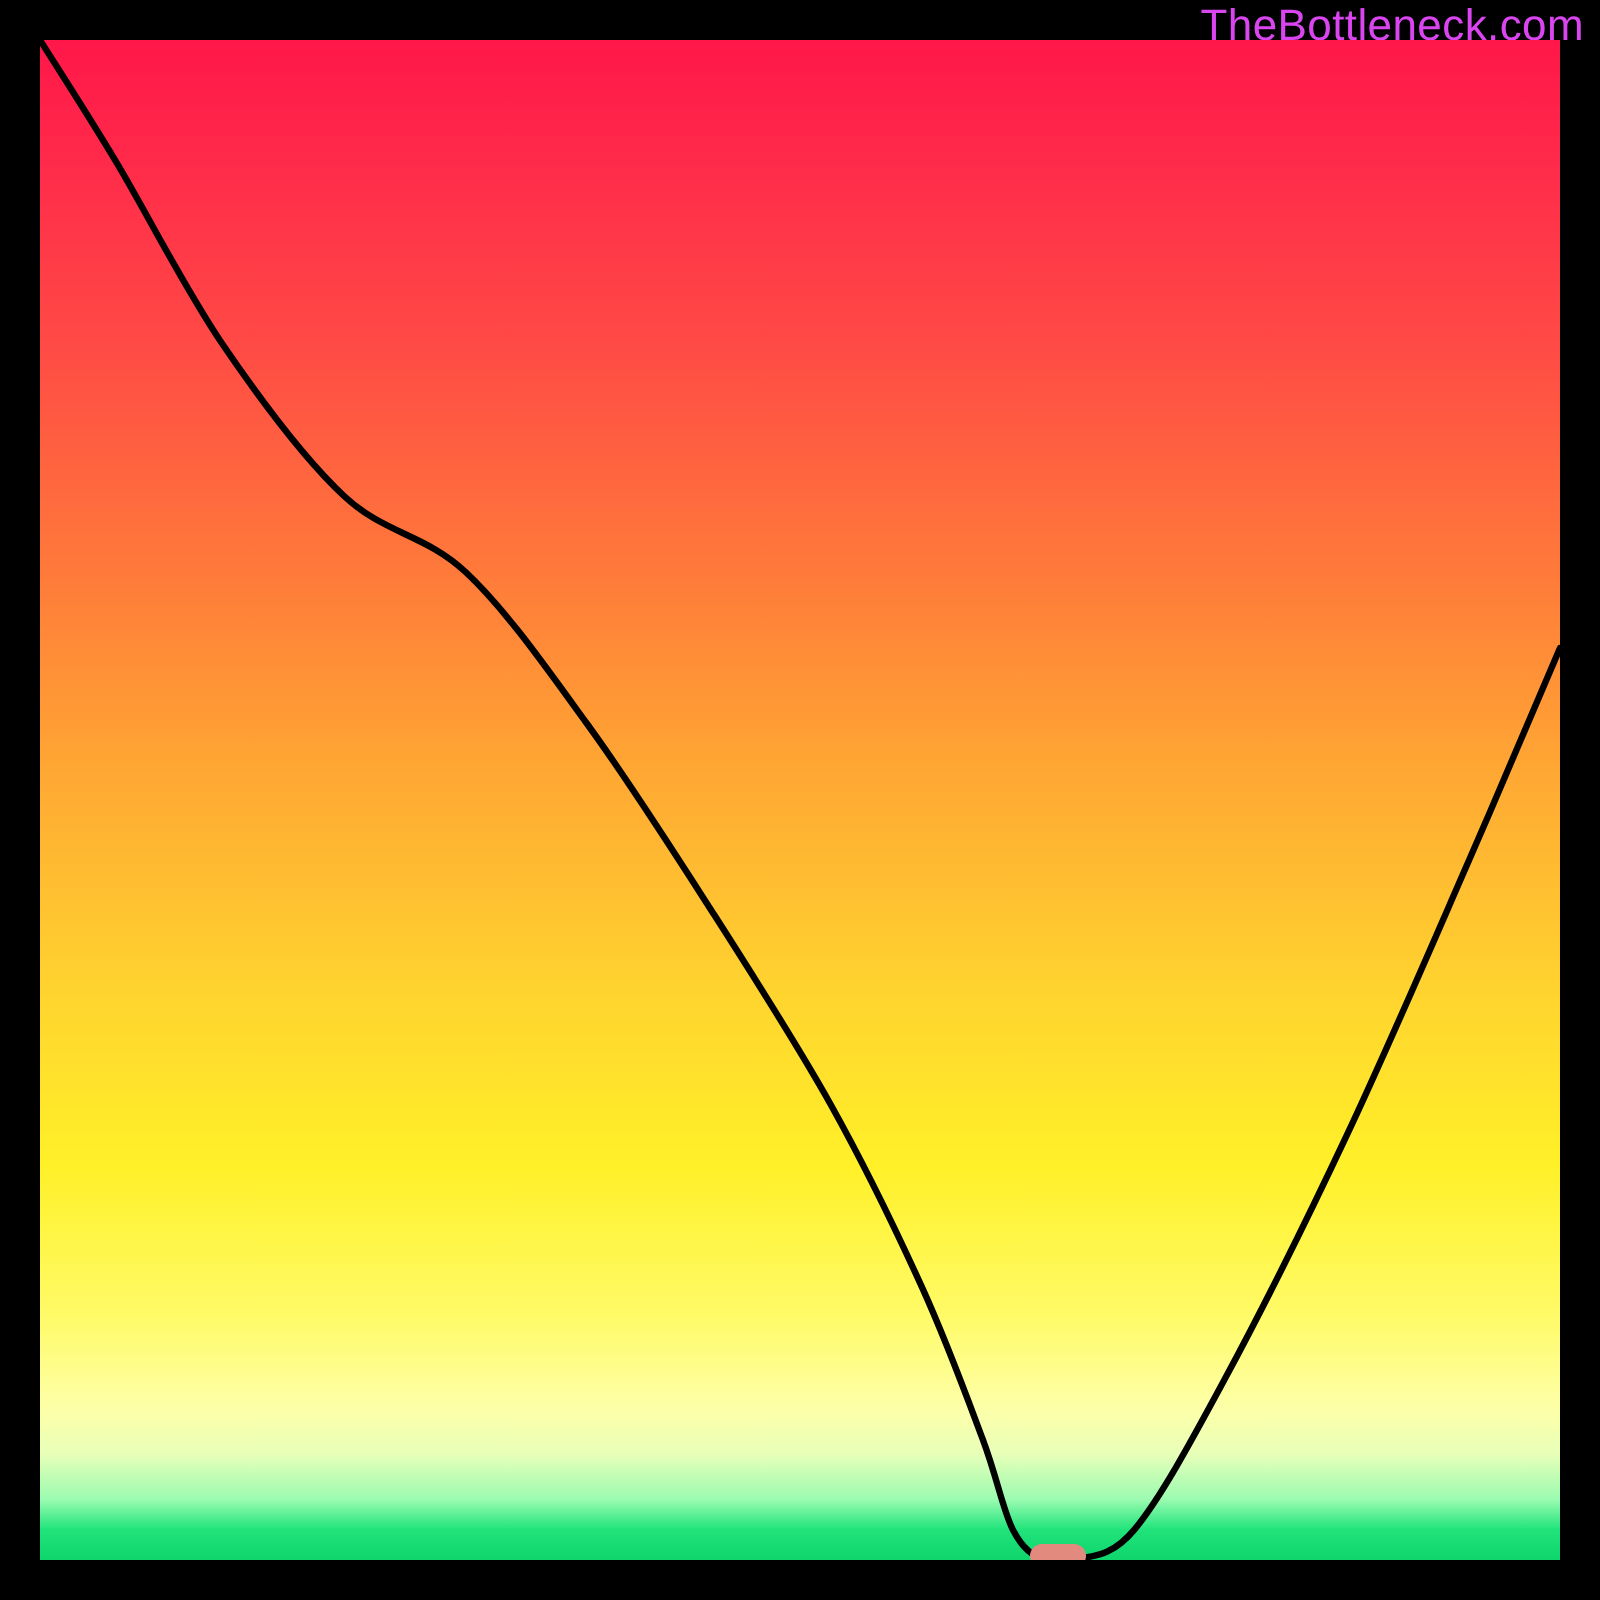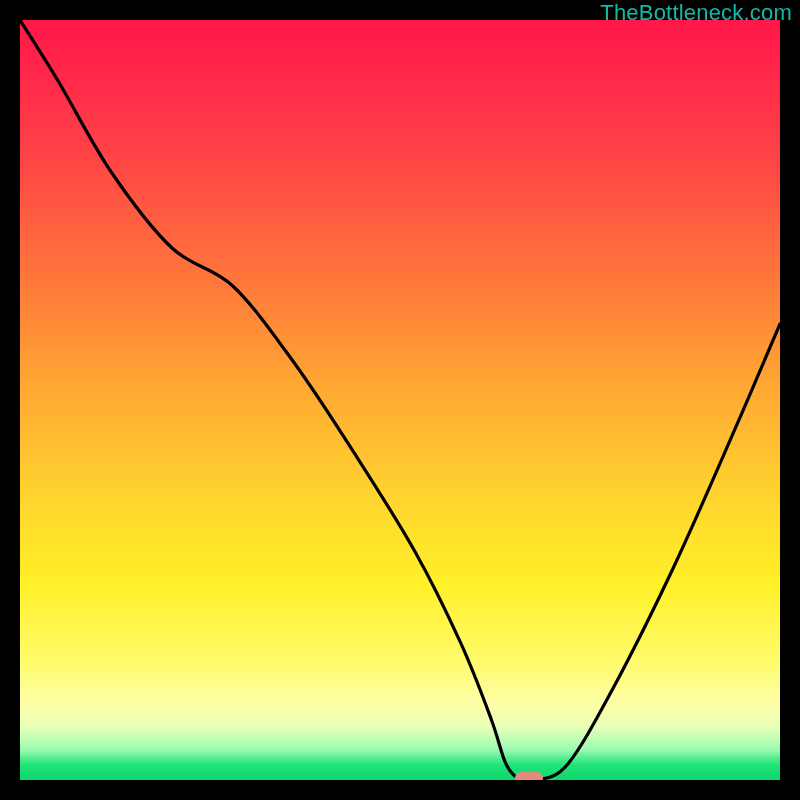--- a/index.html
+++ b/index.html
@@ -49,21 +49,21 @@
   .curve-svg {
     position: absolute;
     inset: 0;
     width: 100%;
     height: 100%;
   }
   .watermark {
     position: absolute;
     top: 0px;
     right: 8px;
-    color: #14b8a6;
+    color: #d946ef;
     font-size: 22px;
     font-weight: 500;
     letter-spacing: 0.2px;
     user-select: none;
   }
   .min-marker {
     position: absolute;
     width: 28px;
     height: 12px;
     border-radius: 6px;

